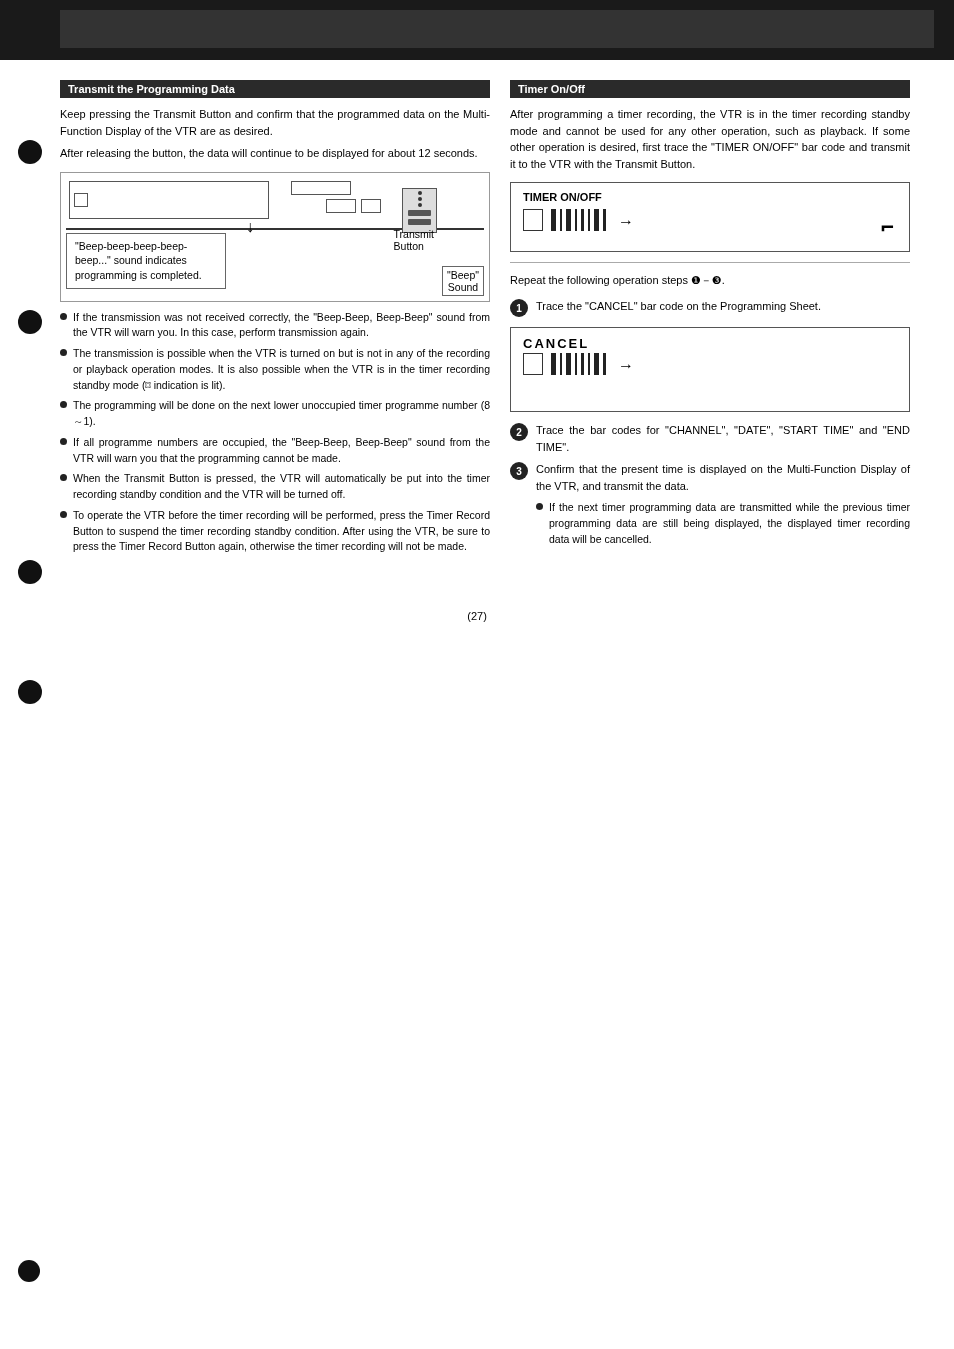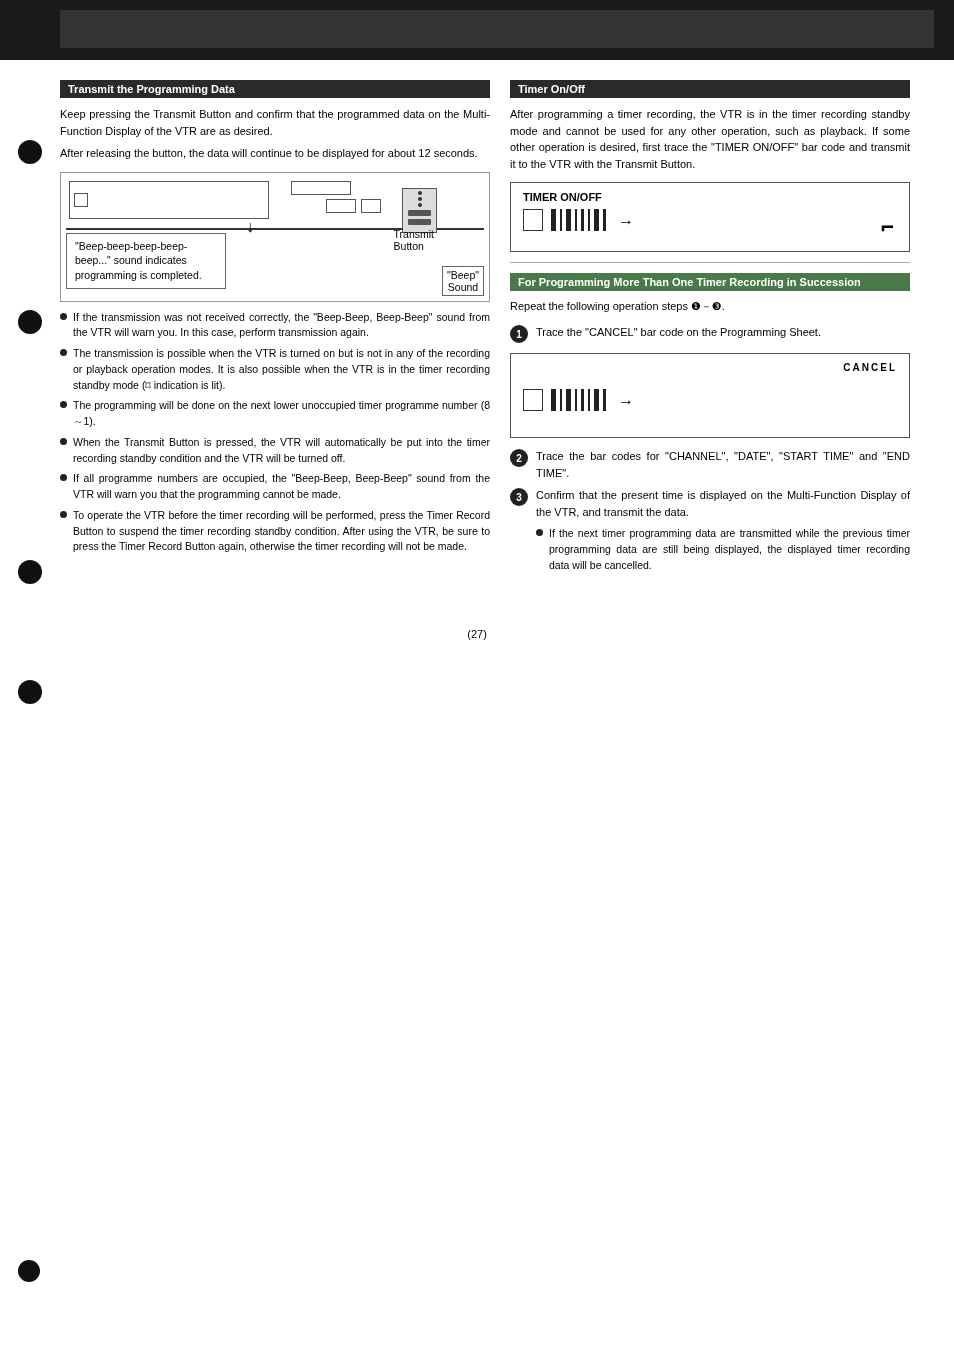--- a/index.html
+++ b/index.html
@@ -204,24 +204,24 @@
     
     .cancel-display-box {
       border: 1.5px solid #555;
       padding: 8px 12px;
       margin: 10px 0;
       background: #fff;
       position: relative;
       height: 85px;
     }
     .cancel-label {
-      font-size: 10px;
-      font-weight: bold;
-      text-align: right;
-      margin-bottom: 16px;
+      font-size: 13px;
+      font-weight: bold;
+      text-align: left;
+      margin-bottom: 2px;
       letter-spacing: 2px;
     }
 
     .page-footer {
       text-align: center;
       font-size: 11px;
       padding: 10px;
       margin-top: 20px;
     }
 
@@ -340,25 +340,25 @@
         <div class="special-bullet-item">
           <div class="special-bullet-dot"></div>
           <span class="special-bullet-text">The transmission is possible when the VTR is turned on but is not in any of the recording or playback operation modes. It is also possible when the VTR is in the timer recording standby mode (⌑ indication is lit).</span>
         </div>
         <div class="special-bullet-item">
           <div class="special-bullet-dot"></div>
           <span class="special-bullet-text">The programming will be done on the next lower unoccupied timer programme number (8～1).</span>
         </div>
         <div class="special-bullet-item">
           <div class="special-bullet-dot"></div>
+          <span class="special-bullet-text">If all programme numbers are occupied, the "Beep-Beep, Beep-Beep" sound from the VTR will warn you that the programming cannot be made.</span>
+        </div>
+        <div class="special-bullet-item">
+          <div class="special-bullet-dot"></div>
           <span class="special-bullet-text">When the Transmit Button is pressed, the VTR will automatically be put into the timer recording standby condition and the VTR will be turned off.</span>
-        </div>
-        <div class="special-bullet-item">
-          <div class="special-bullet-dot"></div>
-          <span class="special-bullet-text">If all programme numbers are occupied, the "Beep-Beep, Beep-Beep" sound from the VTR will warn you that the programming cannot be made.</span>
         </div>
 
         <div style="position:relative; padding-left:0px;">
           <div class="special-bullet-item">
             <div class="special-bullet-dot"></div>
             <span class="special-bullet-text">To operate the VTR before the timer recording will be performed, press the Timer Record Button to suspend the timer recording standby condition. After using the VTR, be sure to press the Timer Record Button again, otherwise the timer recording will not be made.</span>
           </div>
         </div>
       </div>
 
@@ -395,21 +395,20 @@
           </div>
 
           <div style="font-size:16px;margin-left:4px;">→</div>
         </div>
 
         <div class="corner-bracket" style="font-size:22px; font-family:monospace;">⌐</div>
       </div>
 
       <hr class="divider-line">
 
-      <div class="section-heading-green">For Programming More Than One Timer Recording in Succession</div>
 
       <p class="repeat-text">Repeat the following operation steps ❶－❸.</p>
 
       <div class="numbered-item">
         <div class="num-circle">1</div>
         <span class="step-body">Trace the "CANCEL" bar code on the Programming Sheet.</span>
       </div>
 
       <div class="cancel-display-box">
         <div class="cancel-label">CANCEL</div>

